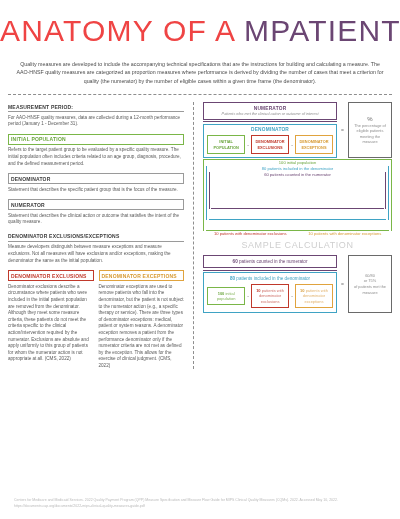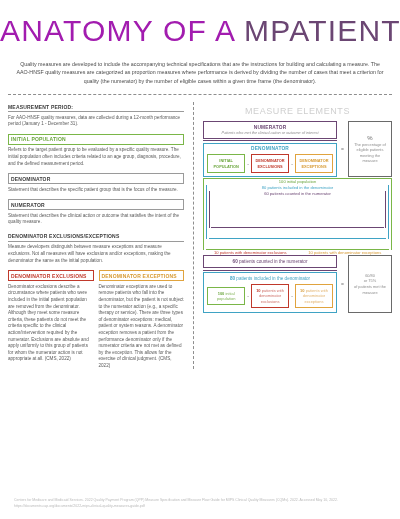--- a/index.html
+++ b/index.html
@@ -4,21 +4,21 @@
 <style>
   html,body{margin:0;padding:0;background:#ffffff;}
   body{width:400px;height:519px;overflow:hidden;
        font-family:"Liberation Sans","DejaVu Sans",sans-serif;color:#4a4a4a;}
   .page{position:relative;width:400px;height:519px;box-sizing:border-box;padding:0;}
 
   
   .title-wrap{position:relative;text-align:center;padding-top:16px;height:40px;}
   .title{font-size:30px;letter-spacing:1.2px;font-weight:400;line-height:30px;
          white-space:nowrap;display:inline-block;}
-  .t-teal{color:#a21caf;}
+  .t-teal{color:#ef4444;}
   .t-purple{color:#6b4673;}
   .m-wrap{position:relative;display:inline-block;}
   .m-fig{position:absolute;width:4px;height:11px;bottom:1px;}
   .m-fig .h{width:4px;height:3.4px;border-radius:50%;background:#c0392b;}
   .m-fig .b{width:4px;height:7px;background:#c0392b;margin-top:0.4px;
             clip-path:polygon(0 0,100% 0,100% 55%,70% 55%,70% 100%,30% 100%,30% 55%,0 55%);}
   .m-fig.f1{left:1.5px;}
   .m-fig.f2{left:9.5px;}
 
   .intro{margin:4px 14px 0 14px;text-align:center;font-size:5.3px;line-height:8.4px;
@@ -172,21 +172,20 @@
           <div class="def-h orange">DENOMINATOR EXCEPTIONS</div>
           <div class="def-p">Denominator exceptions are used to remove patients who fall into the denominator, but the patient is not subject to the numerator action (e.g., a specific therapy or service). There are three types of denominator exceptions: medical, patient or system reasons. A denominator exception removes a patient from the performance denominator only if the numerator criteria are not met as defined by the exception. This allows for the exercise of clinical judgment. (CMS, 2022)</div>
         </div>
       </div>
     </div>
 
     <div class="vdash"></div>
 
     <div class="colR">
 
-      <div class="sec-title">MEASURE ELEMENTS</div>
       <div class="me-row">
         <div class="me-left">
           <div class="num-box">
             <div class="num-t">NUMERATOR</div>
             <div class="num-s">Patients who met the clinical action or outcome of interest</div>
           </div>
           <div class="frac-line"></div>
           <div class="den-box">
             <div class="den-t">DENOMINATOR</div>
             <div class="den-items">
@@ -333,20 +332,21 @@
               </div>
             </div>
           <div class="cap-green"></div>
         </div>
         <div class="split-lbl">
           <div class="lbl-red">10 patients with denominator exclusions</div>
           <div class="lbl-orange">10 patients with denominator exceptions</div>
         </div>
       </div>
 
+      <div class="sec-title">SAMPLE CALCULATION</div>
       <div class="me-row">
         <div class="me-left">
           <div class="calc-num">
             <b>60</b><span> patients counted in the numerator</span>
           </div>
           <div class="frac-line"></div>
           <div class="calc-den">
             <div class="calc-den-t"><b>80</b><span> patients included in the denominator</span></div>
             <div class="den-items">
               <div class="calc-mini green"><b>100</b><span> initial population</span></div>

